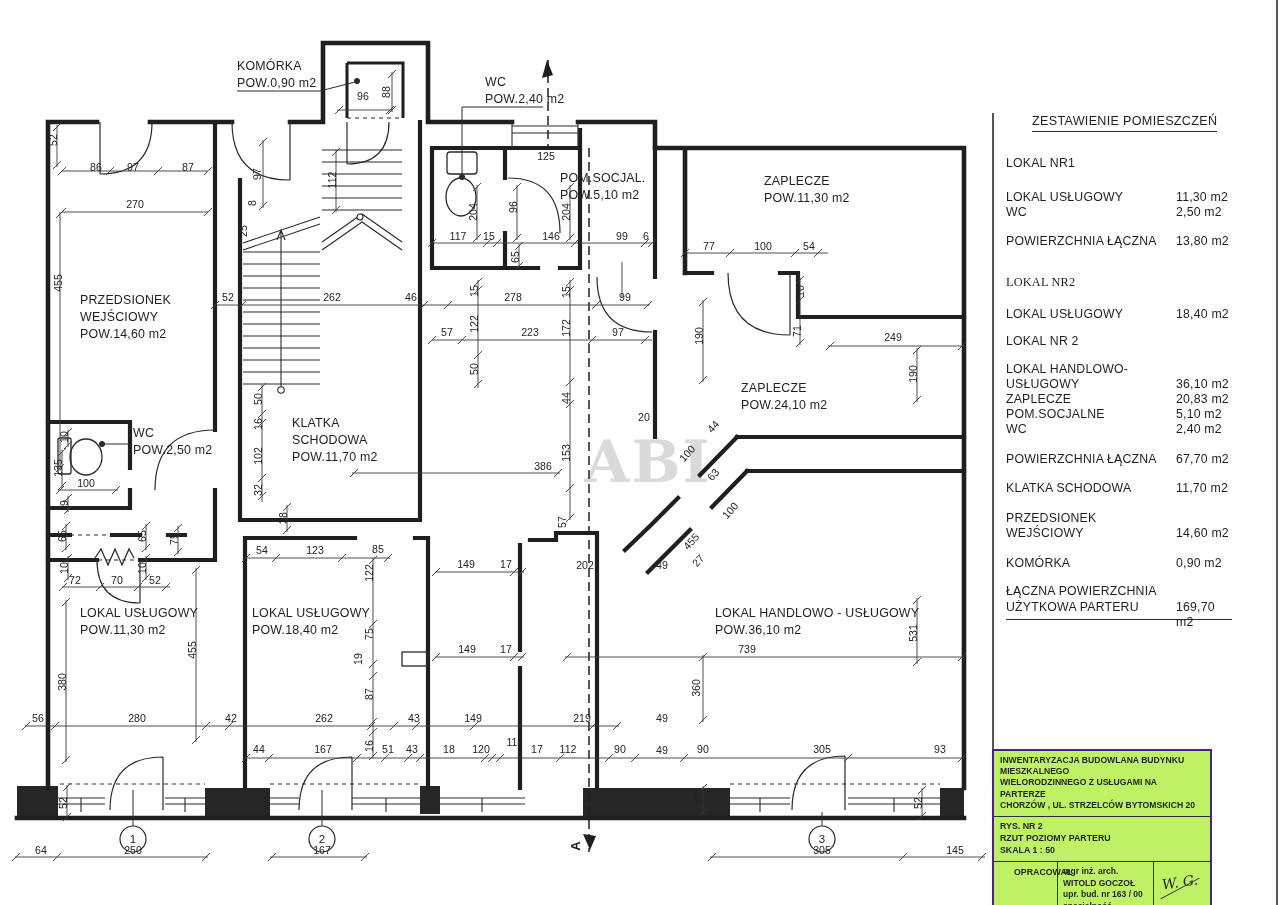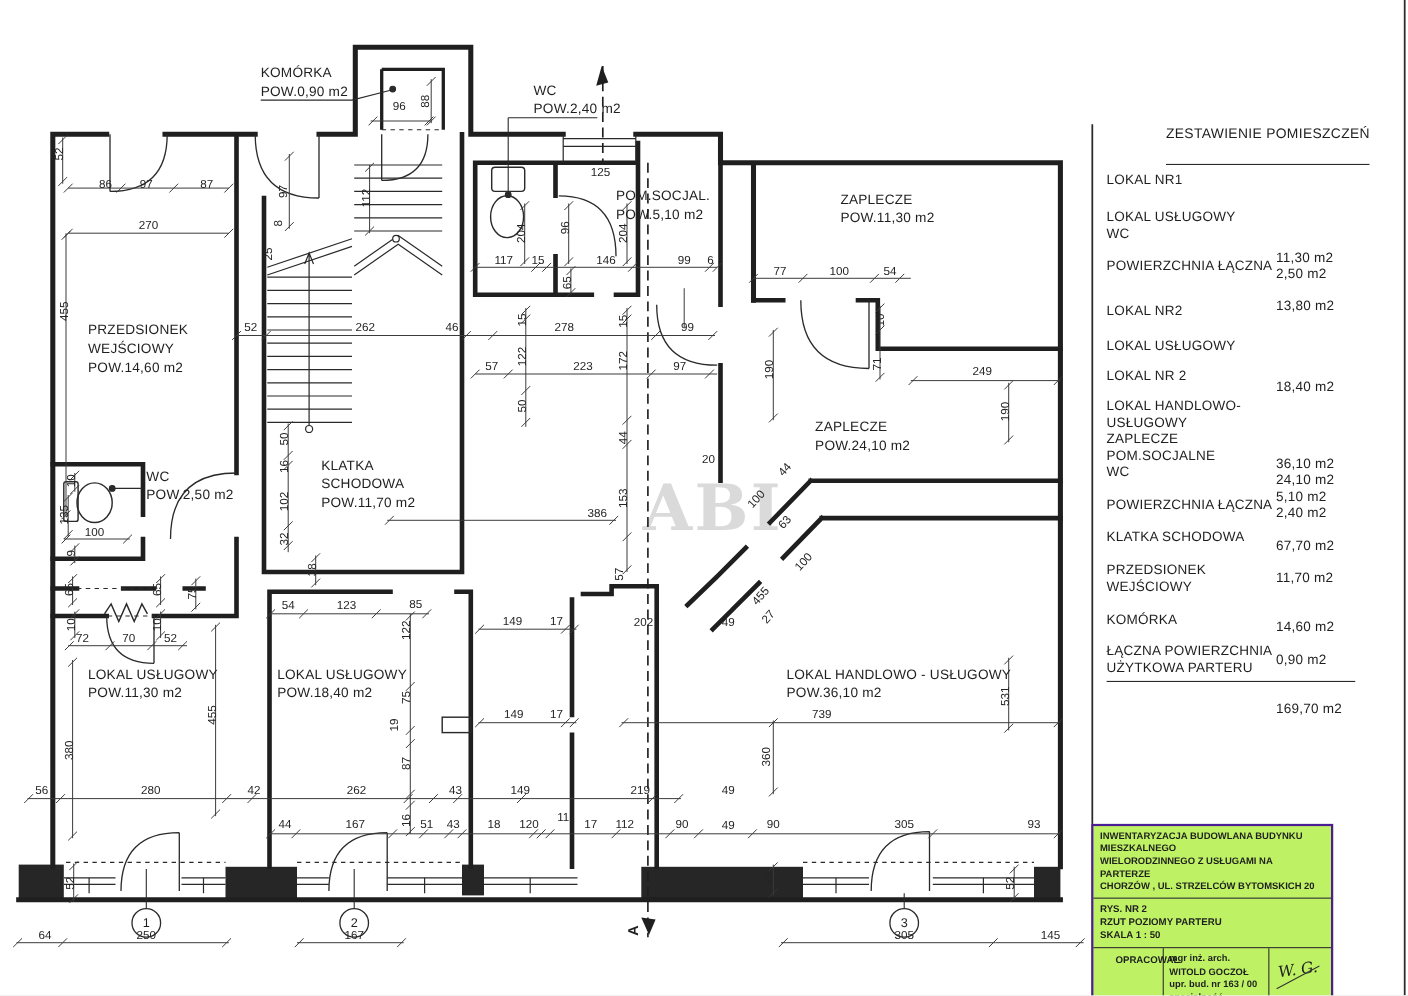--- a/index.html
+++ b/index.html
@@ -6,24 +6,24 @@
   #sheet{position:relative;width:1280px;height:905px;background:#ffffff;overflow:hidden;
          font-family:"Liberation Sans","DejaVu Sans",sans-serif;color:#1f1f1f;}
   svg text{font-family:"Liberation Sans","DejaVu Sans",sans-serif;}
   svg .dim{font-size:10.6px;fill:#242424;text-anchor:middle;}
   svg .room{font-size:12.4px;fill:#1f1f1f;text-anchor:start;letter-spacing:.2px;}
   svg .mark{font-size:11.5px;fill:#1f1f1f;text-anchor:middle;}
   svg .wm{font-size:58px;font-weight:bold;font-family:"DejaVu Serif","Liberation Serif",serif;
           fill:#dadada;text-anchor:middle;letter-spacing:2px;}
   svg .secA{font-size:13px;fill:#1f1f1f;text-anchor:middle;font-weight:bold;}
   
-  .legend-title{position:absolute;left:1060px;top:114px;font-size:12.6px;letter-spacing:.3px;
-                border-bottom:1.4px solid #2a2a2a;padding-bottom:21px;}
+  .legend-title{position:absolute;left:1032px;top:114px;font-size:12.6px;letter-spacing:.3px;
+                border-bottom:1.4px solid #2a2a2a;padding-bottom:3px;}
   .lg-row{position:absolute;left:1006px;width:252px;font-size:12.3px;letter-spacing:.2px;line-height:15px;}
-  .lg-value{position:absolute;left:154px;top:0;margin-top:37px;}
+  .lg-value{position:absolute;left:170px;top:0;}
   .lg-total{border-bottom:1.6px solid #2a2a2a;padding-bottom:4px;width:226px;}
   
   .tblock{position:absolute;left:992px;top:749px;width:220px;border:2px solid #4c1d95;background:#bef264;box-sizing:border-box;}
   .tb-row1{padding:4px 6px 5px 6px;font-size:8.6px;font-weight:bold;line-height:1.3;}
   .tb-row2{border-top:1.6px solid #2f2f2f;padding:4px 6px 5px 6px;font-size:8.8px;font-weight:bold;line-height:1.35;}
   .tb-row3{border-top:1.6px solid #2f2f2f;display:flex;align-items:stretch;min-height:46px;}
   .tb-c1{width:64px;padding:5px 20px;font-size:8.8px;font-weight:bold;border-right:1.4px solid #2f2f2f;box-sizing:border-box;}
   .tb-c2{flex:1;padding:4px 5px;font-size:8.5px;font-weight:bold;line-height:1.35;border-right:1.4px solid #2f2f2f;box-sizing:border-box;}
   .tb-c3{width:56px;position:relative;font-family:"DejaVu Serif","Liberation Serif",serif;}
   .tb-sig{position:absolute;left:8px;top:12px;font-size:14px;font-style:italic;transform:rotate(-8deg);}
@@ -300,26 +300,26 @@
       </g>
   </svg>
 
   
   <div class="legend-title">ZESTAWIENIE POMIESZCZEŃ</div>
   <div id="legend-list">
       <div class="lg-row" style="top: 156px;"><span>LOKAL NR1</span></div>
       <div class="lg-row" style="top: 190px;"><span>LOKAL USŁUGOWY</span><span class="lg-value">11,30 m2</span></div>
       <div class="lg-row" style="top: 205px;"><span>WC</span><span class="lg-value">2,50 m2</span></div>
       <div class="lg-row" style="top: 234px;"><span>POWIERZCHNIA ŁĄCZNA</span><span class="lg-value">13,80 m2</span></div>
-      <div class="lg-row" style="top: 275px;"><span>LOKAL NR2</span></div>
+      <div class="lg-row" style="top: 275px; font-family: Liberation Serif, serif;"><span>LOKAL NR2</span></div>
       <div class="lg-row" style="top: 307px;"><span>LOKAL USŁUGOWY</span><span class="lg-value">18,40 m2</span></div>
       <div class="lg-row" style="top: 334px;"><span>LOKAL NR 2</span></div>
       <div class="lg-row" style="top: 362px;"><span>LOKAL HANDLOWO-</span></div>
       <div class="lg-row" style="top: 377px;"><span>USŁUGOWY</span><span class="lg-value">36,10 m2</span></div>
-      <div class="lg-row" style="top: 392px;"><span>ZAPLECZE</span><span class="lg-value">24,10 m2</span></div>
+      <div class="lg-row" style="top: 392px;"><span>ZAPLECZE</span><span class="lg-value">20,83 m2</span></div>
       <div class="lg-row" style="top: 407px;"><span>POM.SOCJALNE</span><span class="lg-value">5,10 m2</span></div>
       <div class="lg-row" style="top: 422px;"><span>WC</span><span class="lg-value">2,40 m2</span></div>
       <div class="lg-row" style="top: 452px;"><span>POWIERZCHNIA ŁĄCZNA</span><span class="lg-value">67,70 m2</span></div>
       <div class="lg-row" style="top: 481px;"><span>KLATKA SCHODOWA</span><span class="lg-value">11,70 m2</span></div>
       <div class="lg-row" style="top: 511px;"><span>PRZEDSIONEK</span></div>
       <div class="lg-row" style="top: 526px;"><span>WEJŚCIOWY</span><span class="lg-value">14,60 m2</span></div>
       <div class="lg-row" style="top: 556px;"><span>KOMÓRKA</span><span class="lg-value">0,90 m2</span></div>
       <div class="lg-row" style="top: 584px;"><span>ŁĄCZNA POWIERZCHNIA</span></div>
       <div class="lg-row lg-total" style="top: 600px;"><span>UŻYTKOWA PARTERU</span><span class="lg-value">169,70 m2</span></div>
     </div>

